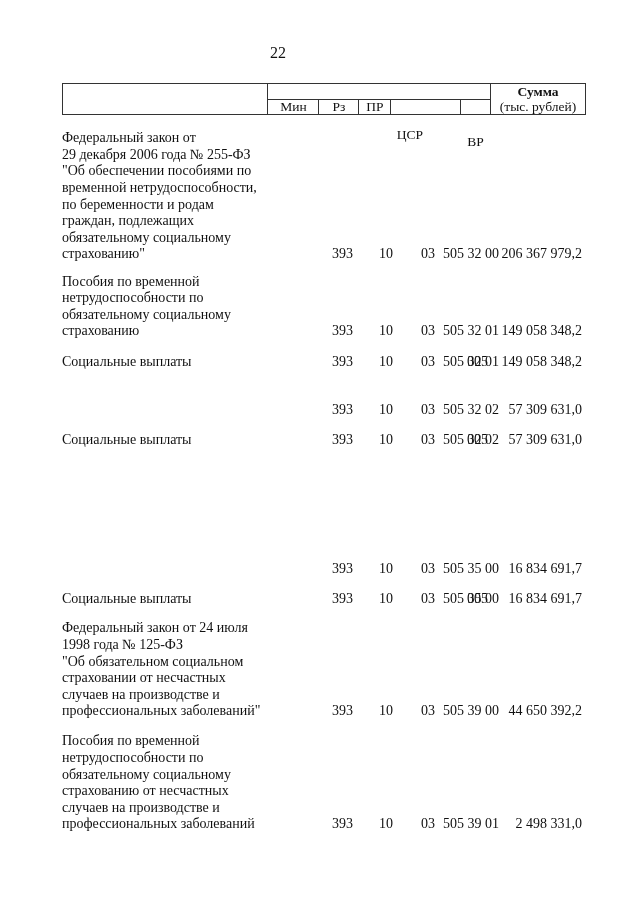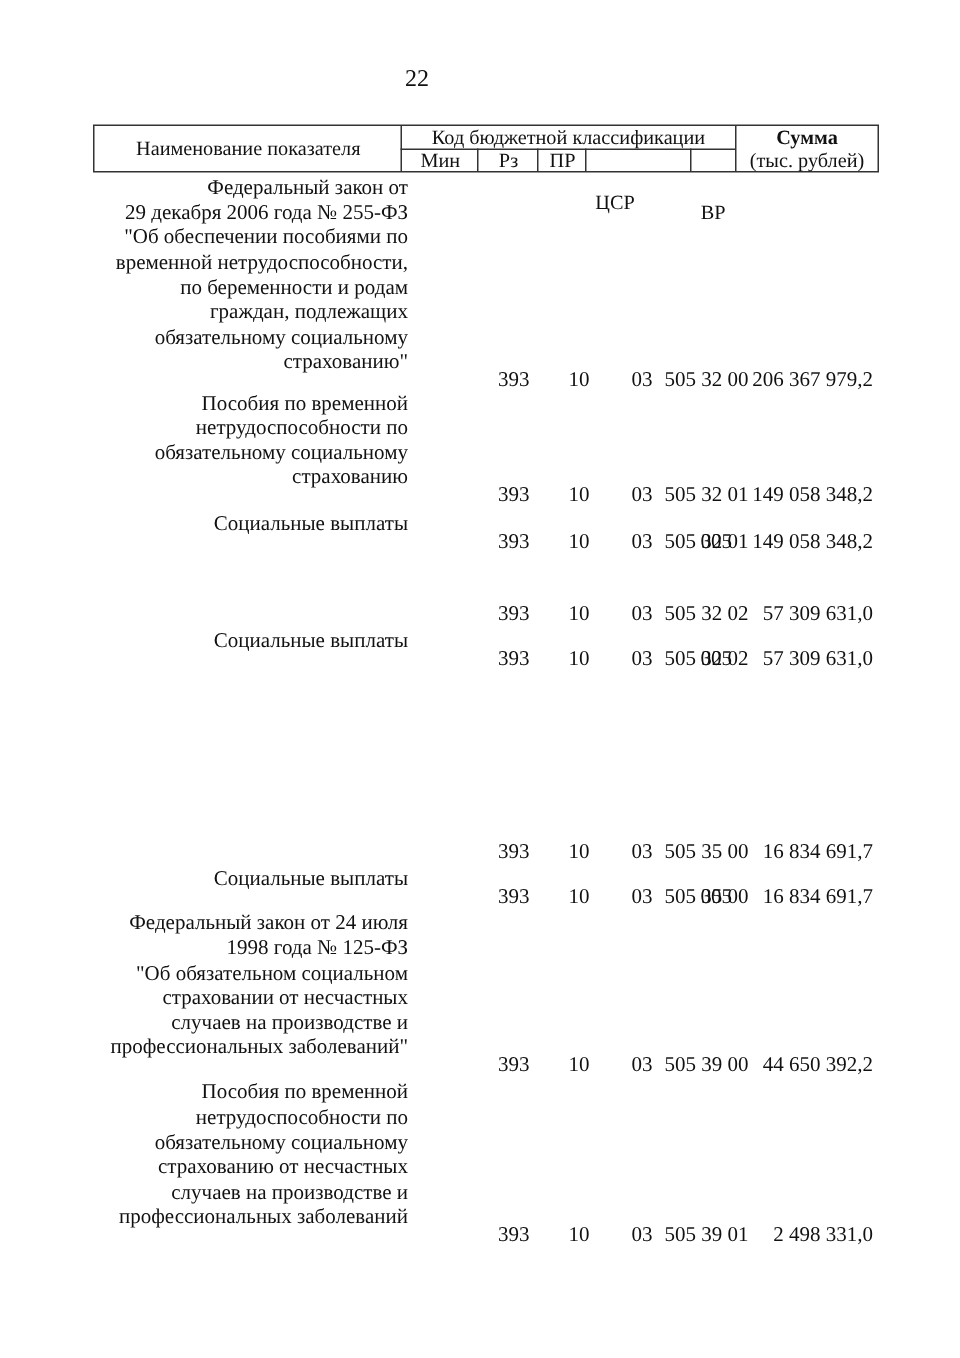--- a/index.html
+++ b/index.html
@@ -13,44 +13,42 @@
     font-size: 16px;
   }
   .hdr {
     position: absolute; left: 62px; top: 83px; width: 524px; height: 32px;
     border: 1px solid #333; box-sizing: border-box;
   }
   .hdr .cell { position: absolute; box-sizing: border-box; text-align: center; font-size: 13.5px; line-height: 15px; }
   .vline { position: absolute; border-left: 1px solid #333; }
   .hline { position: absolute; border-top: 1px solid #333; }
   .row { position: absolute; left: 62px; width: 524px; font-size: 14px; line-height: 16.6px; }
-  .row .name { position: absolute; left: 0; width: 210px; bottom: 12px; white-space: pre-line; text-align: right; }
+  .row .name { position: absolute; left: 0; width: 210px; bottom: 0; white-space: pre-line; }
   .row .v { position: absolute; bottom: 0; white-space: nowrap; }
   .c-min { left: 332px; }
   .c-rz { left: 393px; }
   .c-pr { left: 429px; }
   .c-csr { left: 461px; }
   .c-vr { left: 526px; }
   .c-sum { right: 0; text-align: right; }
   .row .c-min { left: 270px; }
   .row .c-rz { left: 317px; }
   .row .c-pr { left: 359px; }
   .row .c-csr { left: 381px; }
   .row .c-vr { left: 405px; }
   .row .c-sum { right: 4px; }
 </style>
 </head>
 <body>
 
 <div class="page-number">22</div>
 
 <div class="hdr">
-  <div class="cell" style="left:0;top:7px;width:205px;">Наименование показателя</div>
   <div class="vline" style="left:204px;top:0;height:30px;"></div>
-  <div class="cell" style="left:205px;top:0;width:222px;">Код бюджетной классификации</div>
   <div class="hline" style="left:204px;top:15px;width:223px;"></div>
   <div class="cell" style="left:205px;top:15px;width:51px;">Мин</div>
   <div class="vline" style="left:255px;top:15px;height:15px;"></div>
   <div class="cell" style="left:256px;top:15px;width:40px;">Рз</div>
   <div class="vline" style="left:295px;top:15px;height:15px;"></div>
   <div class="cell" style="left:296px;top:15px;width:32px;">ПР</div>
   <div class="vline" style="left:327px;top:15px;height:15px;"></div>
   <div class="cell" style="left:312px;top:15px;width:70px;margin-top:28px;">ЦСР</div>
   <div class="vline" style="left:397px;top:15px;height:15px;"></div>
   <div class="cell" style="left:398px;top:15px;width:29px;margin-top:35px;">ВР</div>

